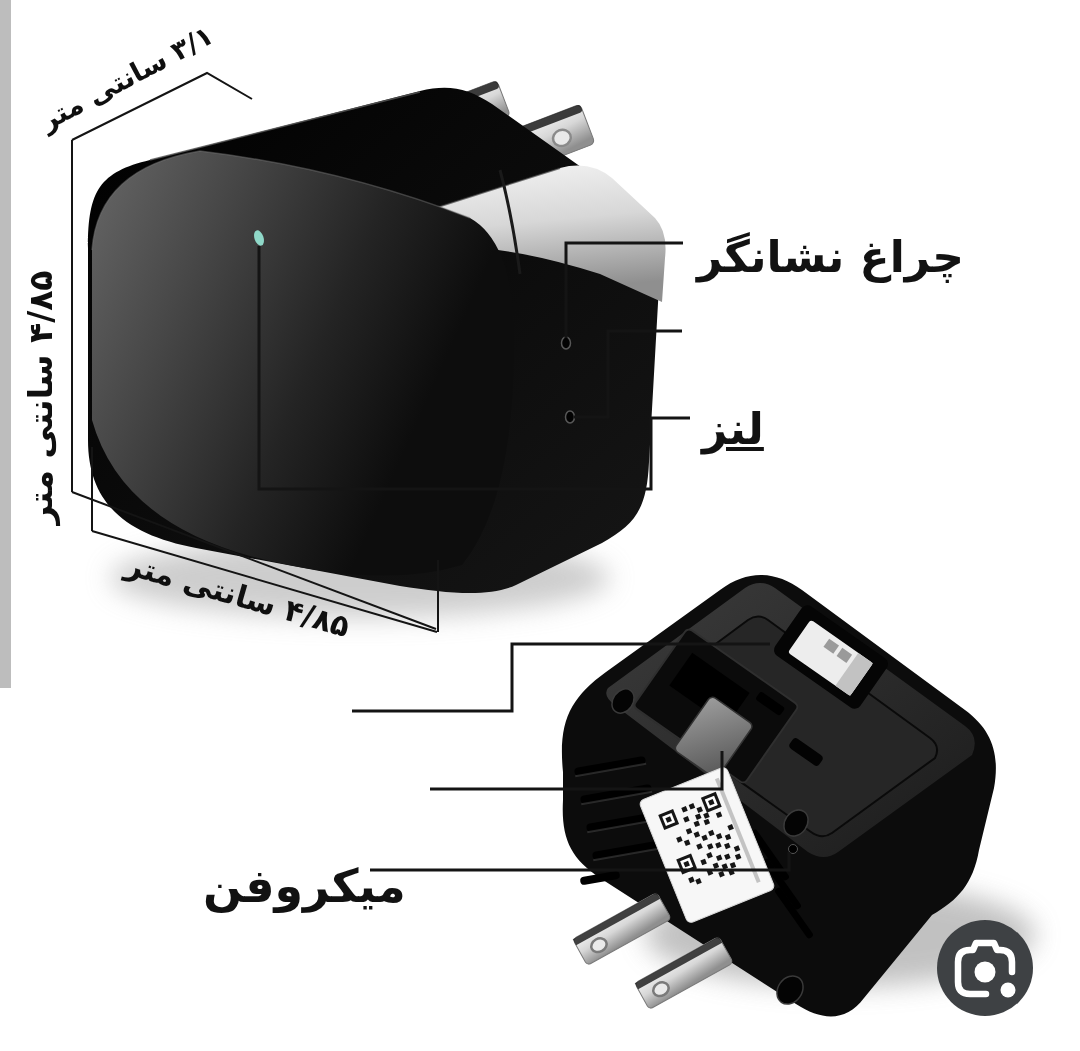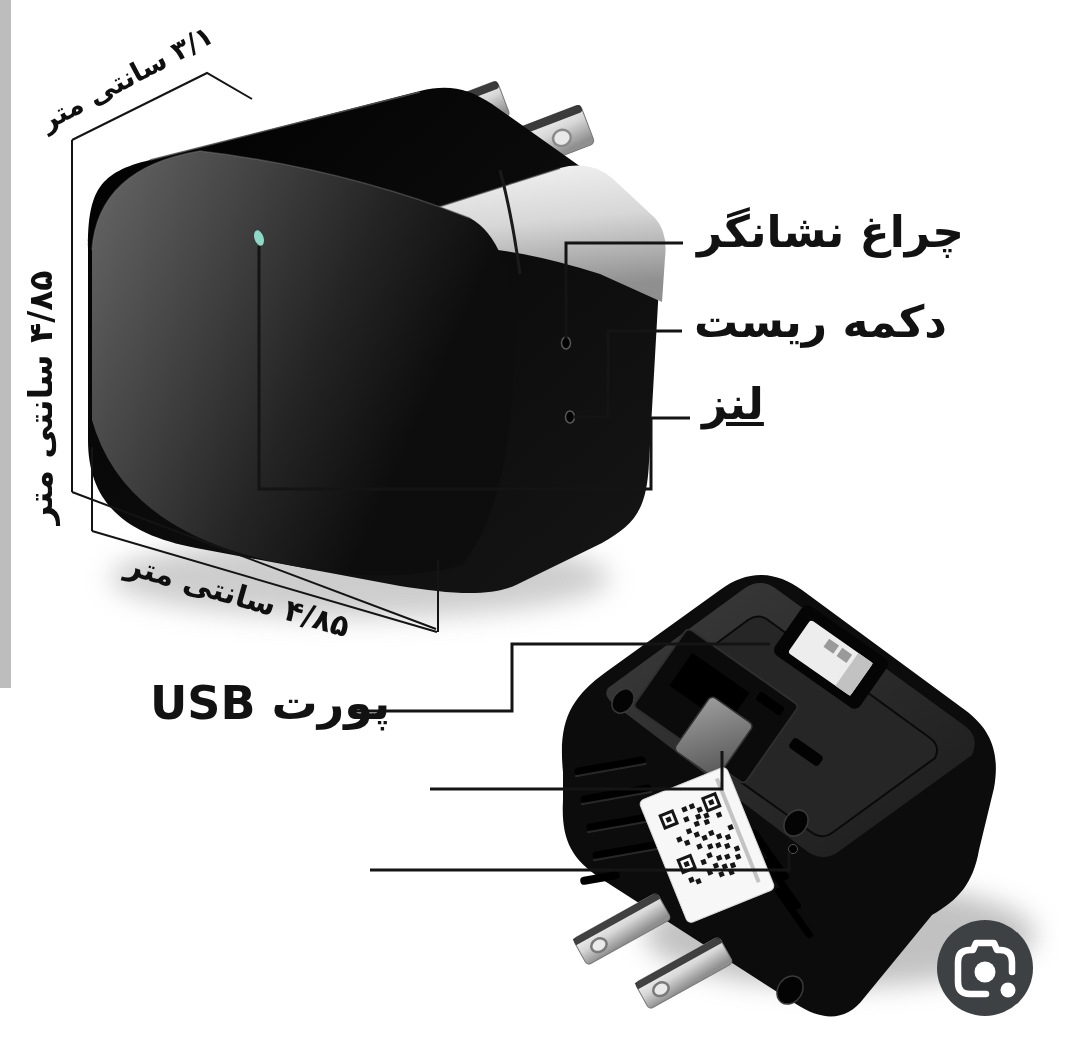--- a/index.html
+++ b/index.html
@@ -4,21 +4,21 @@
 <style>
   html,body{margin:0;padding:0;background:#ffffff;}
   #stage{
     position:relative;width:1080px;height:1051px;overflow:hidden;
     background:#ffffff;font-family:"DejaVu Sans",sans-serif;
   }
   #stage svg{position:absolute;left:0;top:0;}
   .gray-strip{position:absolute;left:0;top:0;width:11px;height:688px;background:#bdbdbd;}
   .lbl{
     position:absolute;white-space:nowrap;color:#121212;direction:rtl;
-    font-weight:bold;line-height:1.2;letter-spacing:0;
+    font-weight:bold;line-height:1.2;letter-spacing:0;margin-top:25px;
   }
   .lbl-right{font-size:44px;}
   .lbl-bottom{font-size:46px;}
   .dim{
     position:absolute;white-space:nowrap;color:#0f0f0f;font-weight:800;
     direction:rtl;text-align:center;
   }
   .dim-top{left:32px;top:62px;width:190px;font-size:27px;transform:rotate(-28deg);}
   .dim-left{left:-115px;top:378px;width:310px;font-size:33px;transform:rotate(-90deg);}
   .dim-bottom{left:138px;top:580px;width:215px;font-size:30px;transform:rotate(16deg);}
@@ -309,24 +309,23 @@
     </g>
   </svg>
 
   <div class="gray-strip"></div>
 
   <div class="dim dim-top" lang="fa">۳/۱ سانتی متر</div>
   <div class="dim dim-left" lang="fa">۴/۸۵ سانتی متر</div>
   <div class="dim dim-bottom" lang="fa">۴/۸۵ سانتی متر</div>
 
   <div class="lbl lbl-right pos-indicator" lang="fa">چراغ نشانگر</div>
-  <div class="lbl lbl-right pos-reset" lang="fa">دکمه ریست</div>
   <div class="lbl lbl-right pos-lens" lang="fa">لنز</div>
 
-  <div class="lbl lbl-bottom pos-usb" lang="fa">پورت USB</div>
+  <div class="lbl lbl-bottom pos-mic" lang="fa">میکروفن</div>
 
   <div class="lens-btn">
     <svg width="96" height="96" viewBox="0 0 96 96">
       <path d="M 49,74 L 33,74 Q 21,74 21,62 L 21,42 Q 21,30 33,30 L 36,30 L 39,23 L 57,23 L 60,30 L 63,30 Q 75,30 75,42 L 75,52" fill="none" stroke="#ffffff" stroke-width="6.5" stroke-linecap="round" stroke-linejoin="round"></path>
       <circle cx="48" cy="52" r="10.5" fill="#ffffff"></circle>
       <circle cx="71" cy="70" r="7.5" fill="#ffffff"></circle>
     </svg>
   </div>
 
 </div>

